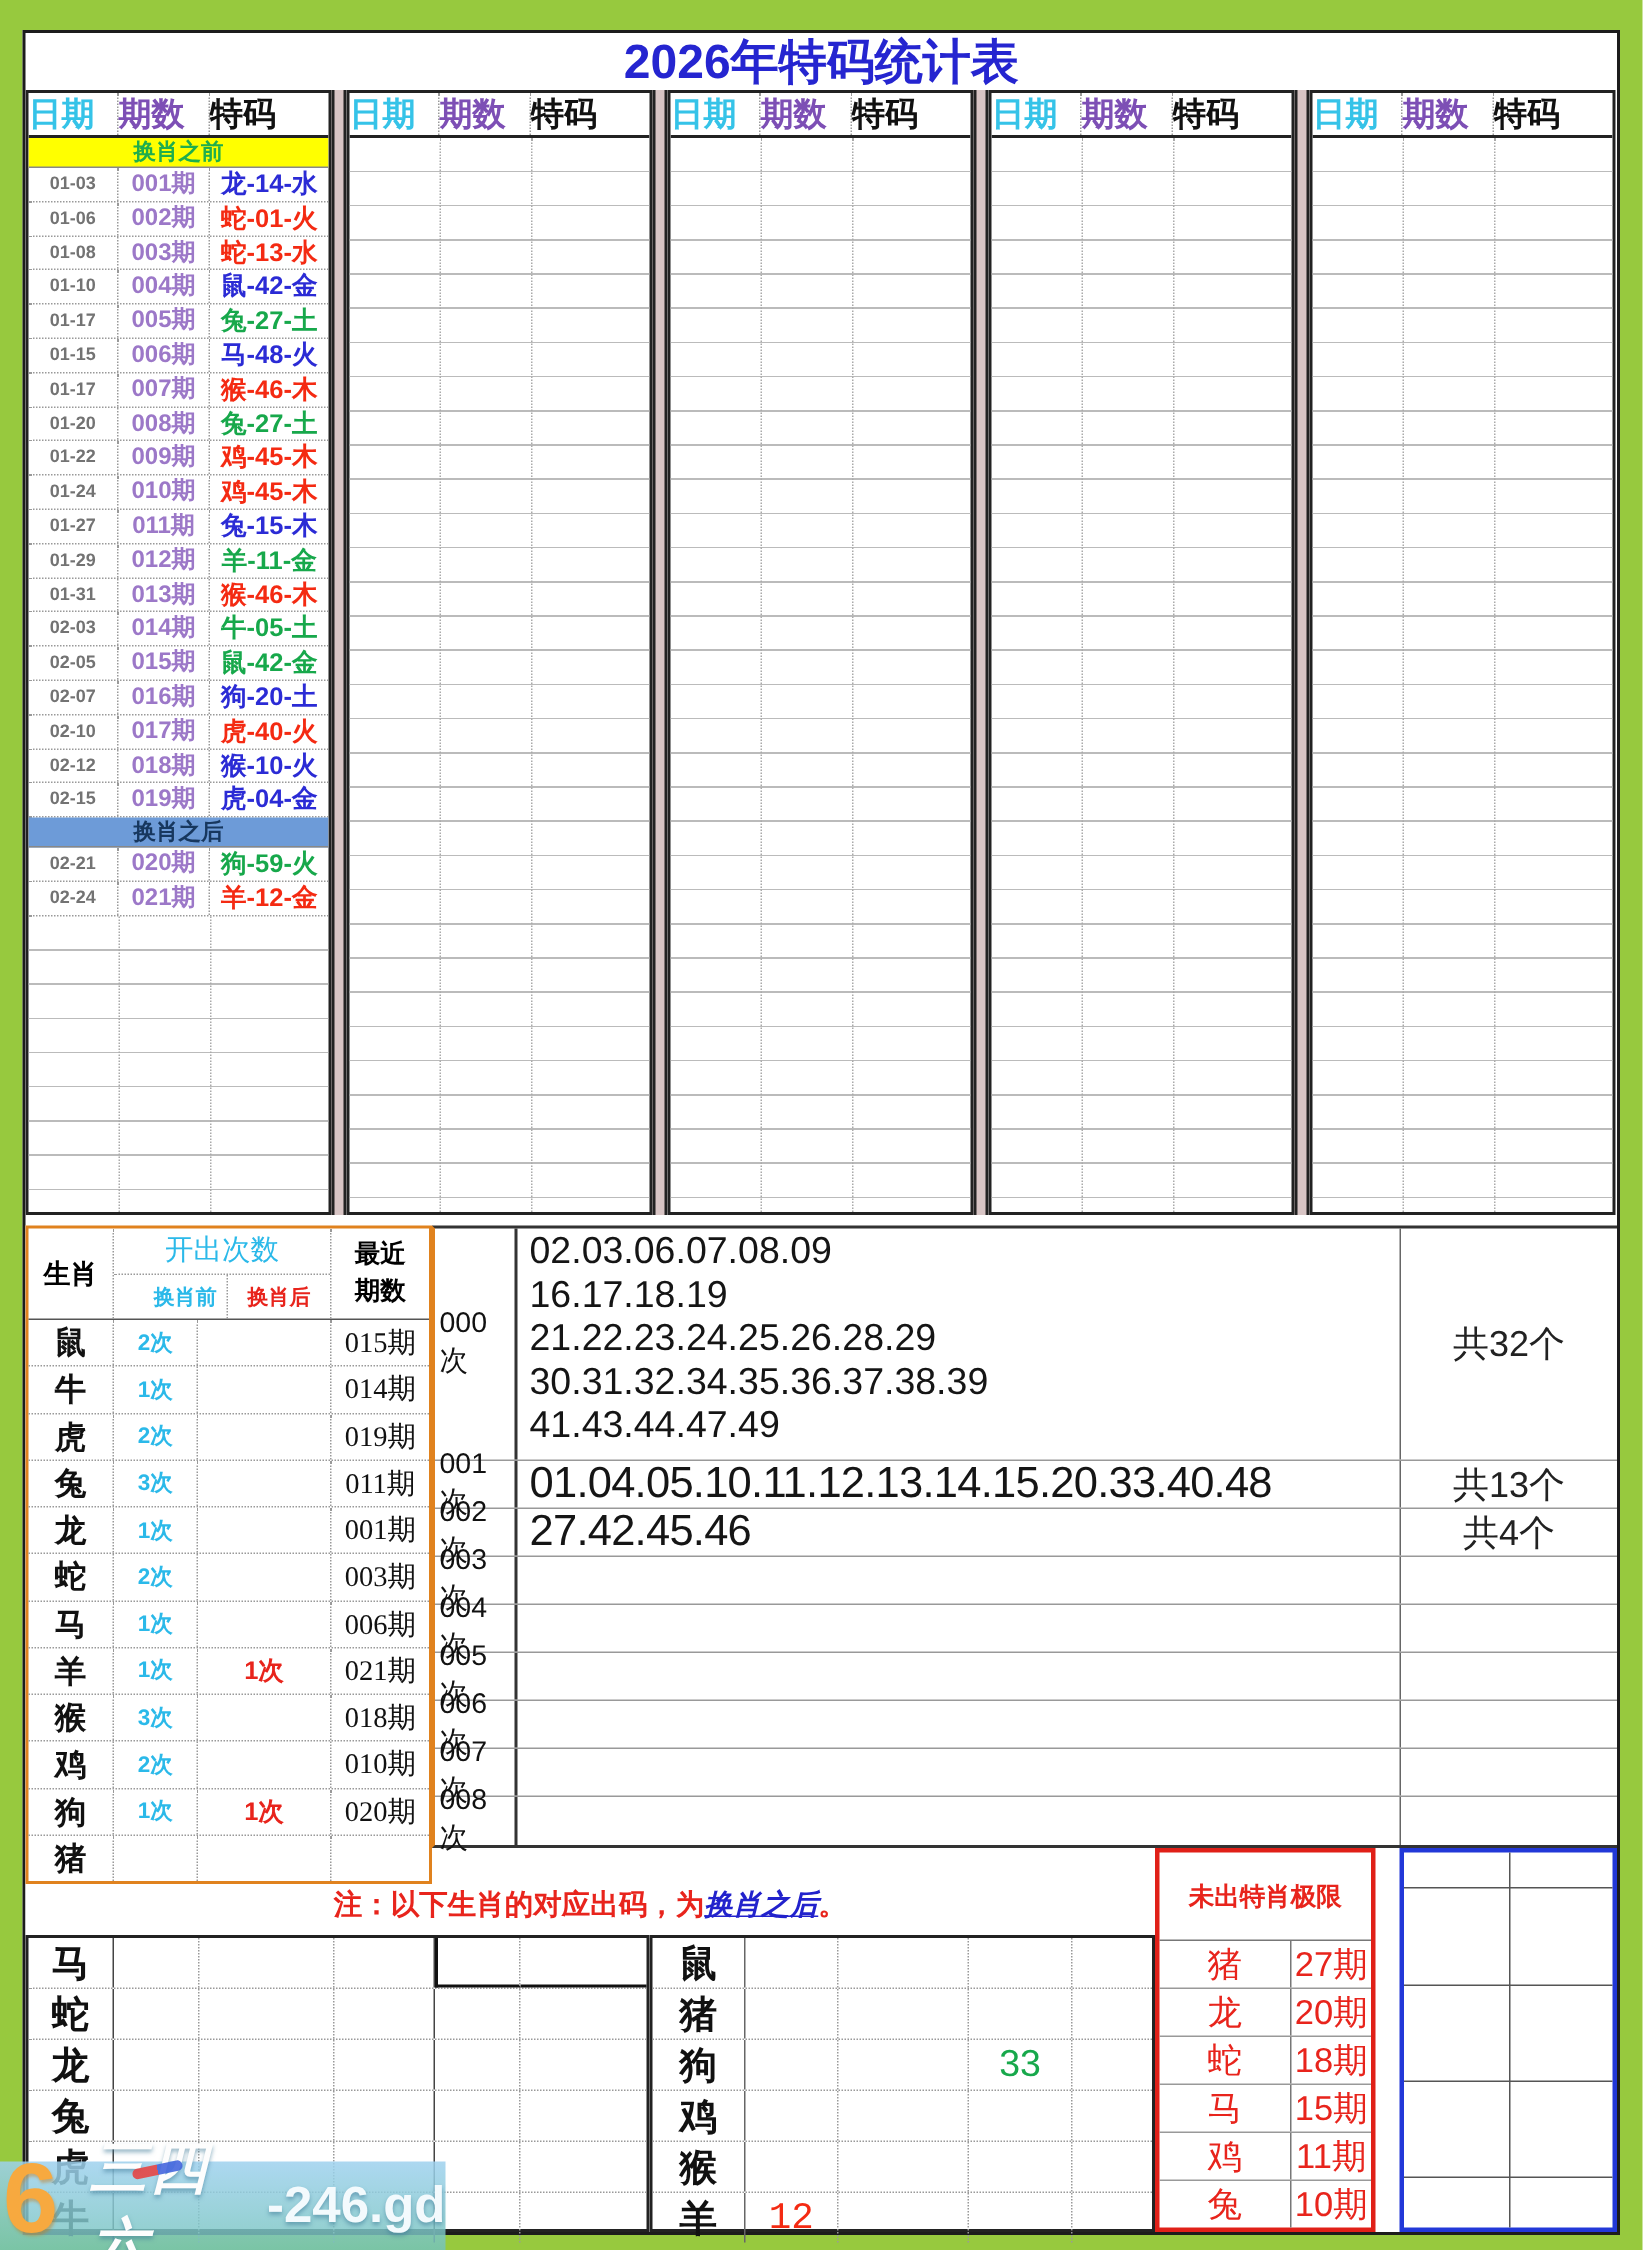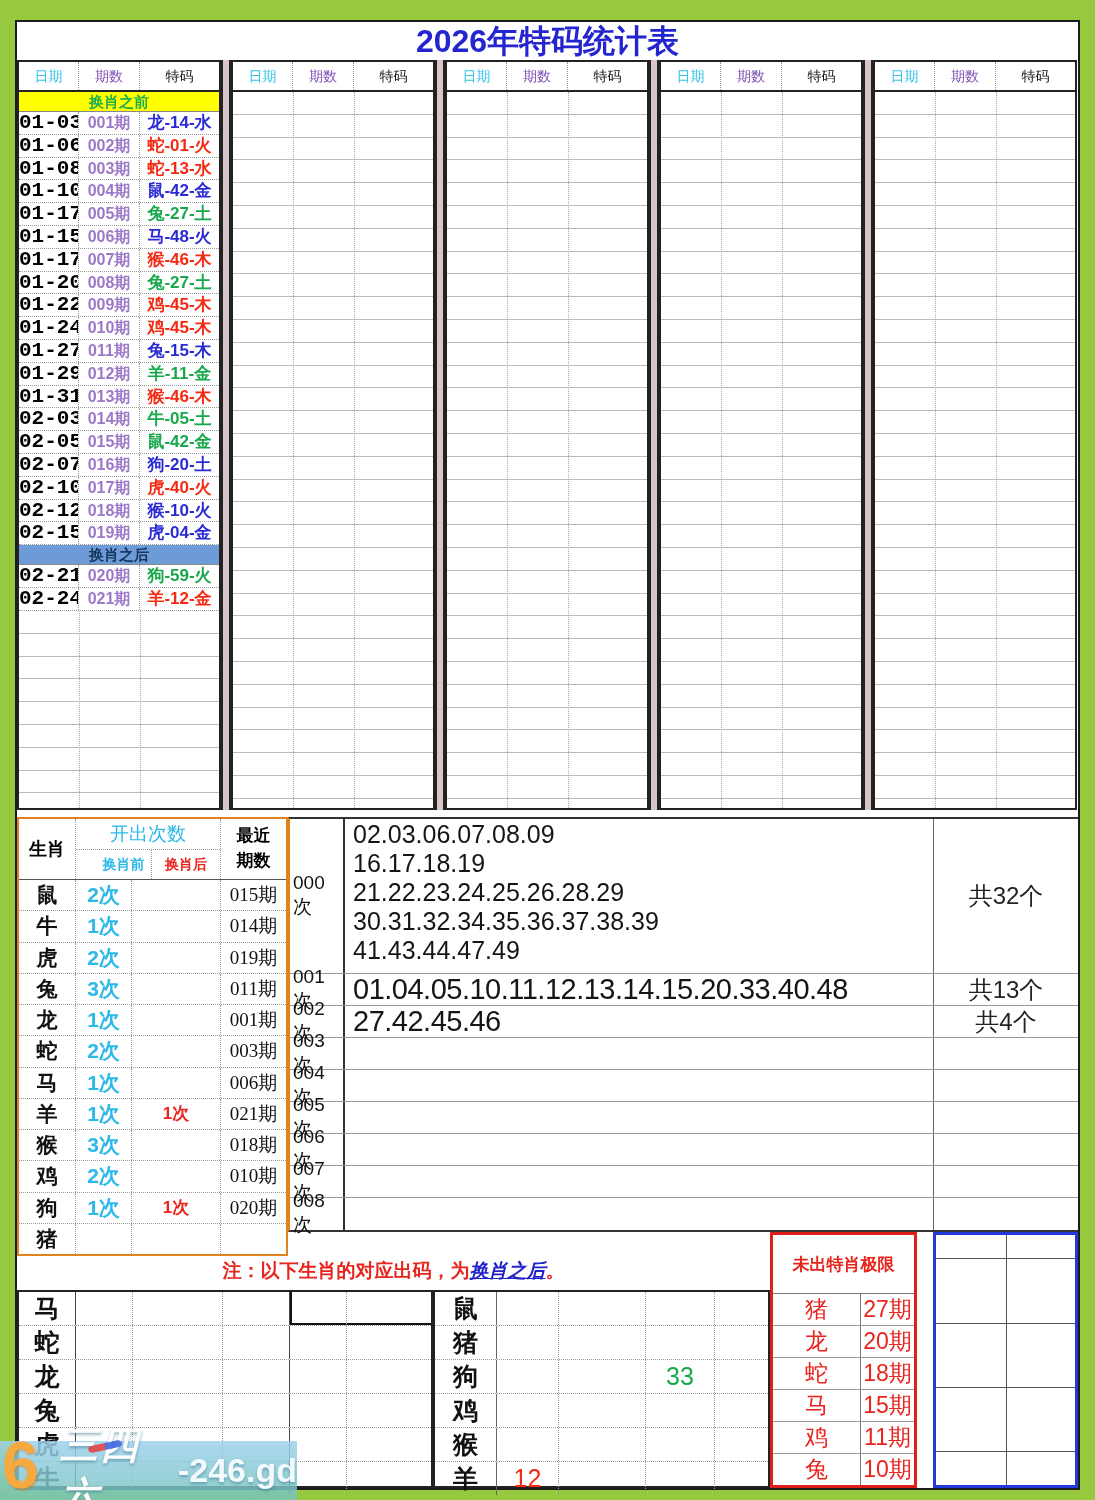--- a/index.html
+++ b/index.html
@@ -14,31 +14,31 @@
   .title{position:absolute;left:0;top:0;width:100%;height:38px;line-height:38px;
          text-align:center;font-size:32px;font-weight:bold;color:#2525D0;}
 
   
   .main-table{position:absolute;left:0;top:38px;width:1061px;height:750px;display:flex;}
   .group{width:204px;height:750px;border:2px solid #222;box-sizing:border-box;
          display:flex;flex-direction:column;overflow:hidden;background:#fff;}
   .gsep{width:10px;height:750px;background:#D8C5C5;border-left:2px solid #222;
         border-right:2px solid #222;box-sizing:border-box;}
   .ghead{display:flex;height:28px;border-bottom:2px solid #222;flex:none;}
-  .gh{line-height:28px;text-align:center;font-weight:normal;font-size:14px;}
+  .gh{line-height:28px;font-weight:bold;font-size:22px;}
   .gh.h-date{width:60px;color:#35C3E8;border-right:1px dotted #999;box-sizing:border-box;}
   .gh.h-period{width:61px;color:#7D4FB5;border-right:1px dotted #999;box-sizing:border-box;}
   .gh.h-code{flex:1;color:#111;}
   .banner{height:20px;line-height:20px;flex:none;text-align:center;font-weight:bold;
           font-size:15px;box-sizing:border-box;border-bottom:1px solid #888;}
   .banner.before{background:#FFFF00;color:#1FAE4D;}
   .banner.after{background:#6D9BD8;color:#17375E;}
   .grow{display:flex;height:22.8px;box-sizing:border-box;border-bottom:1px dotted #999;flex:none;}
   .gc{line-height:21.5px;text-align:center;box-sizing:border-box;overflow:hidden;white-space:nowrap;}
-  .gc.date{width:60px;color:#000000;font-weight:bold;font-size:21px;border-right:1px dotted #999;font-family:Liberation Mono, monospace;}
+  .gc.date{width:60px;color:#737373;font-weight:bold;font-size:12px;border-right:1px dotted #999;}
   .gc.period{width:61px;color:#9C78C8;font-weight:bold;font-size:16px;border-right:1px dotted #999;}
   .gc.code{flex:1;font-weight:bold;font-size:17px;}
   .gridfill{flex:1;position:relative;
     background:repeating-linear-gradient(to bottom,transparent 0 21.8px,#bbb 21.8px 22.8px);}
   .gridfill i{position:absolute;top:0;bottom:0;border-left:1px dotted #aaa;}
   .gridfill .v1{left:60px;} .gridfill .v2{left:121px;}
 
   
   .zstats{position:absolute;left:0;top:795px;width:271px;height:439px;box-sizing:border-box;
           border:2px solid #E0821E;display:flex;flex-direction:column;background:#fff;}
@@ -51,21 +51,21 @@
   .zh-sub{flex:1;display:flex;margin-left:20px;}
   .zh-before{width:56px;line-height:29px;text-align:center;color:#2BB9E9;font-weight:bold;
              font-size:14px;border-right:1px dotted #999;box-sizing:border-box;}
   .zh-after{flex:1;line-height:29px;text-align:center;color:#E8241C;font-weight:bold;font-size:14px;}
   .zh-recent{flex:1;display:flex;align-items:center;justify-content:center;text-align:center;
              font-weight:bold;font-size:17px;white-space:pre-line;line-height:1.45;}
   .zrow{flex:1;display:flex;border-bottom:1px dotted #999;}
   .zrow:last-child{border-bottom:none;}
   .zc{display:flex;align-items:center;justify-content:center;box-sizing:border-box;}
   .zc.zodiac{width:57px;font-weight:bold;font-size:21px;color:#111;border-right:1px dotted #999;}
-  .zc.before{width:56px;color:#2BB9E9;font-weight:bold;font-size:21px;border-right:1px dotted #999;}
+  .zc.before{width:56px;color:#2BB9E9;font-weight:bold;font-size:15px;border-right:1px dotted #999;}
   .zc.after{width:89px;color:#E8241C;font-weight:bold;font-size:17px;border-right:1px dotted #999;}
   .zc.recent{flex:1;font-family:"Liberation Serif",serif;font-size:19px;color:#111;}
 
   
   .freq{position:absolute;left:271px;top:795px;width:790px;height:415px;box-sizing:border-box;
         border-left:2px solid #E0821E;border-top:2px solid #333;border-bottom:2px solid #333;
         display:flex;flex-direction:column;background:#fff;}
   .frow{height:32px;flex:none;display:flex;border-bottom:1px solid #999;box-sizing:border-box;}
   .frow:nth-of-type(1){height:155px;}
   .frow:last-of-type{border-bottom:none;}
@@ -93,21 +93,21 @@
   .bc{box-sizing:border-box;border-right:1px dotted #999;display:flex;align-items:center;
       justify-content:center;font-size:25px;}
   .bc.lbl{font-weight:bold;color:#111;}
   .bleft .bc.lbl{width:57px;border-right:1px solid #444;}
   .bleft .bc:nth-child(2){width:57px;} .bleft .bc:nth-child(3){width:90px;}
   .bleft .bc:nth-child(4){width:67px;border-right:1px solid #444;}
   .bleft .bc:nth-child(5){width:57px;} .bleft .bc:nth-child(6){flex:1;border-right:none;}
   .bleft .brow:nth-of-type(1) .bc:nth-child(5){border-left:2px solid #111;border-bottom:2px solid #111;}
   .bleft .brow:nth-of-type(1) .bc:nth-child(6){border-bottom:2px solid #111;}
   .bmid .bc.lbl{width:62px;border-right:1px solid #666;}
-  .bmid .bc:nth-child(2){width:62px;} .bmid .bc:nth-child(3){width:87px;}
+  .bmid .bc:nth-child(2){width:62px;font-family:Liberation Mono, monospace;} .bmid .bc:nth-child(3){width:87px;}
   .bmid .bc:nth-child(4){width:69px;} .bmid .bc:nth-child(5){flex:1;border-right:none;}
 
   
   .limitbox{position:absolute;left:753px;top:1210px;width:147px;height:256px;box-sizing:border-box;
             border:3px solid #E02018;background:#fff;display:flex;flex-direction:column;}
   .ltitle{height:58px;flex:none;display:flex;align-items:center;justify-content:center;
           color:#E8241C;font-weight:bold;font-size:17px;border-bottom:1px solid #777;}
   .lrow{flex:1;display:flex;border-bottom:1px solid #999;}
   .lrow:last-child{border-bottom:none;}
   .lz{width:88px;box-sizing:border-box;border-right:1px solid #777;display:flex;align-items:center;

